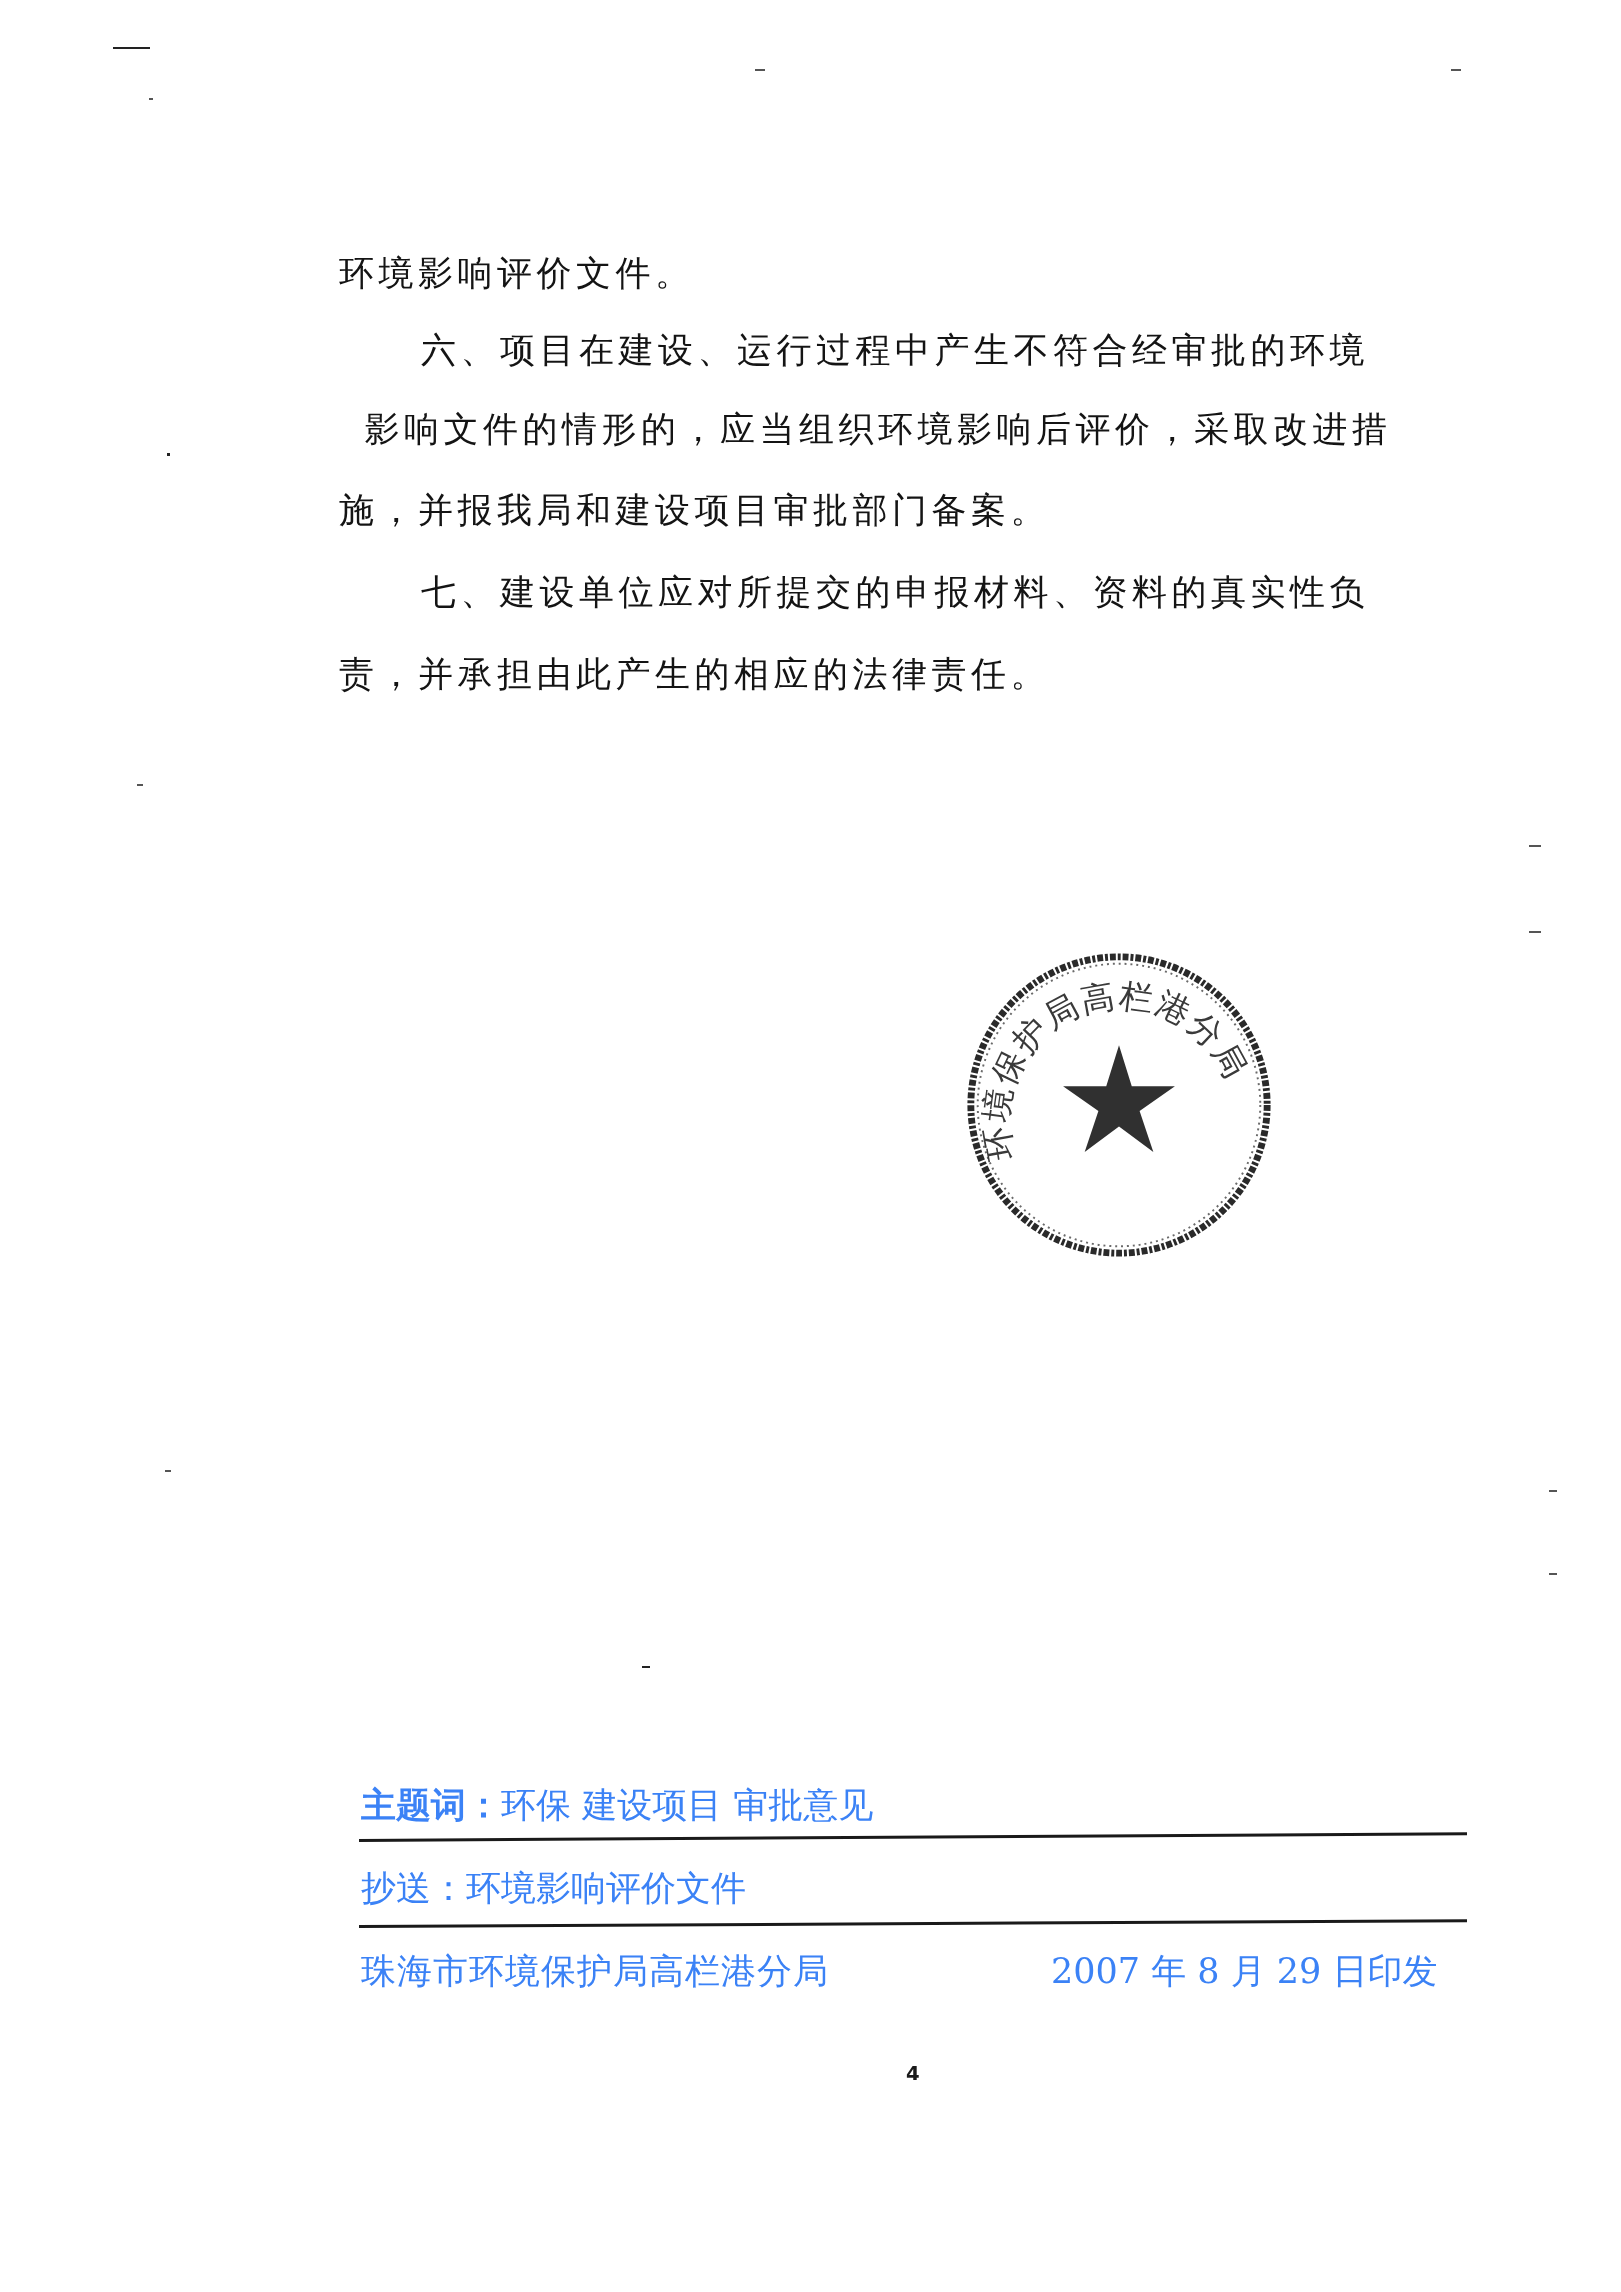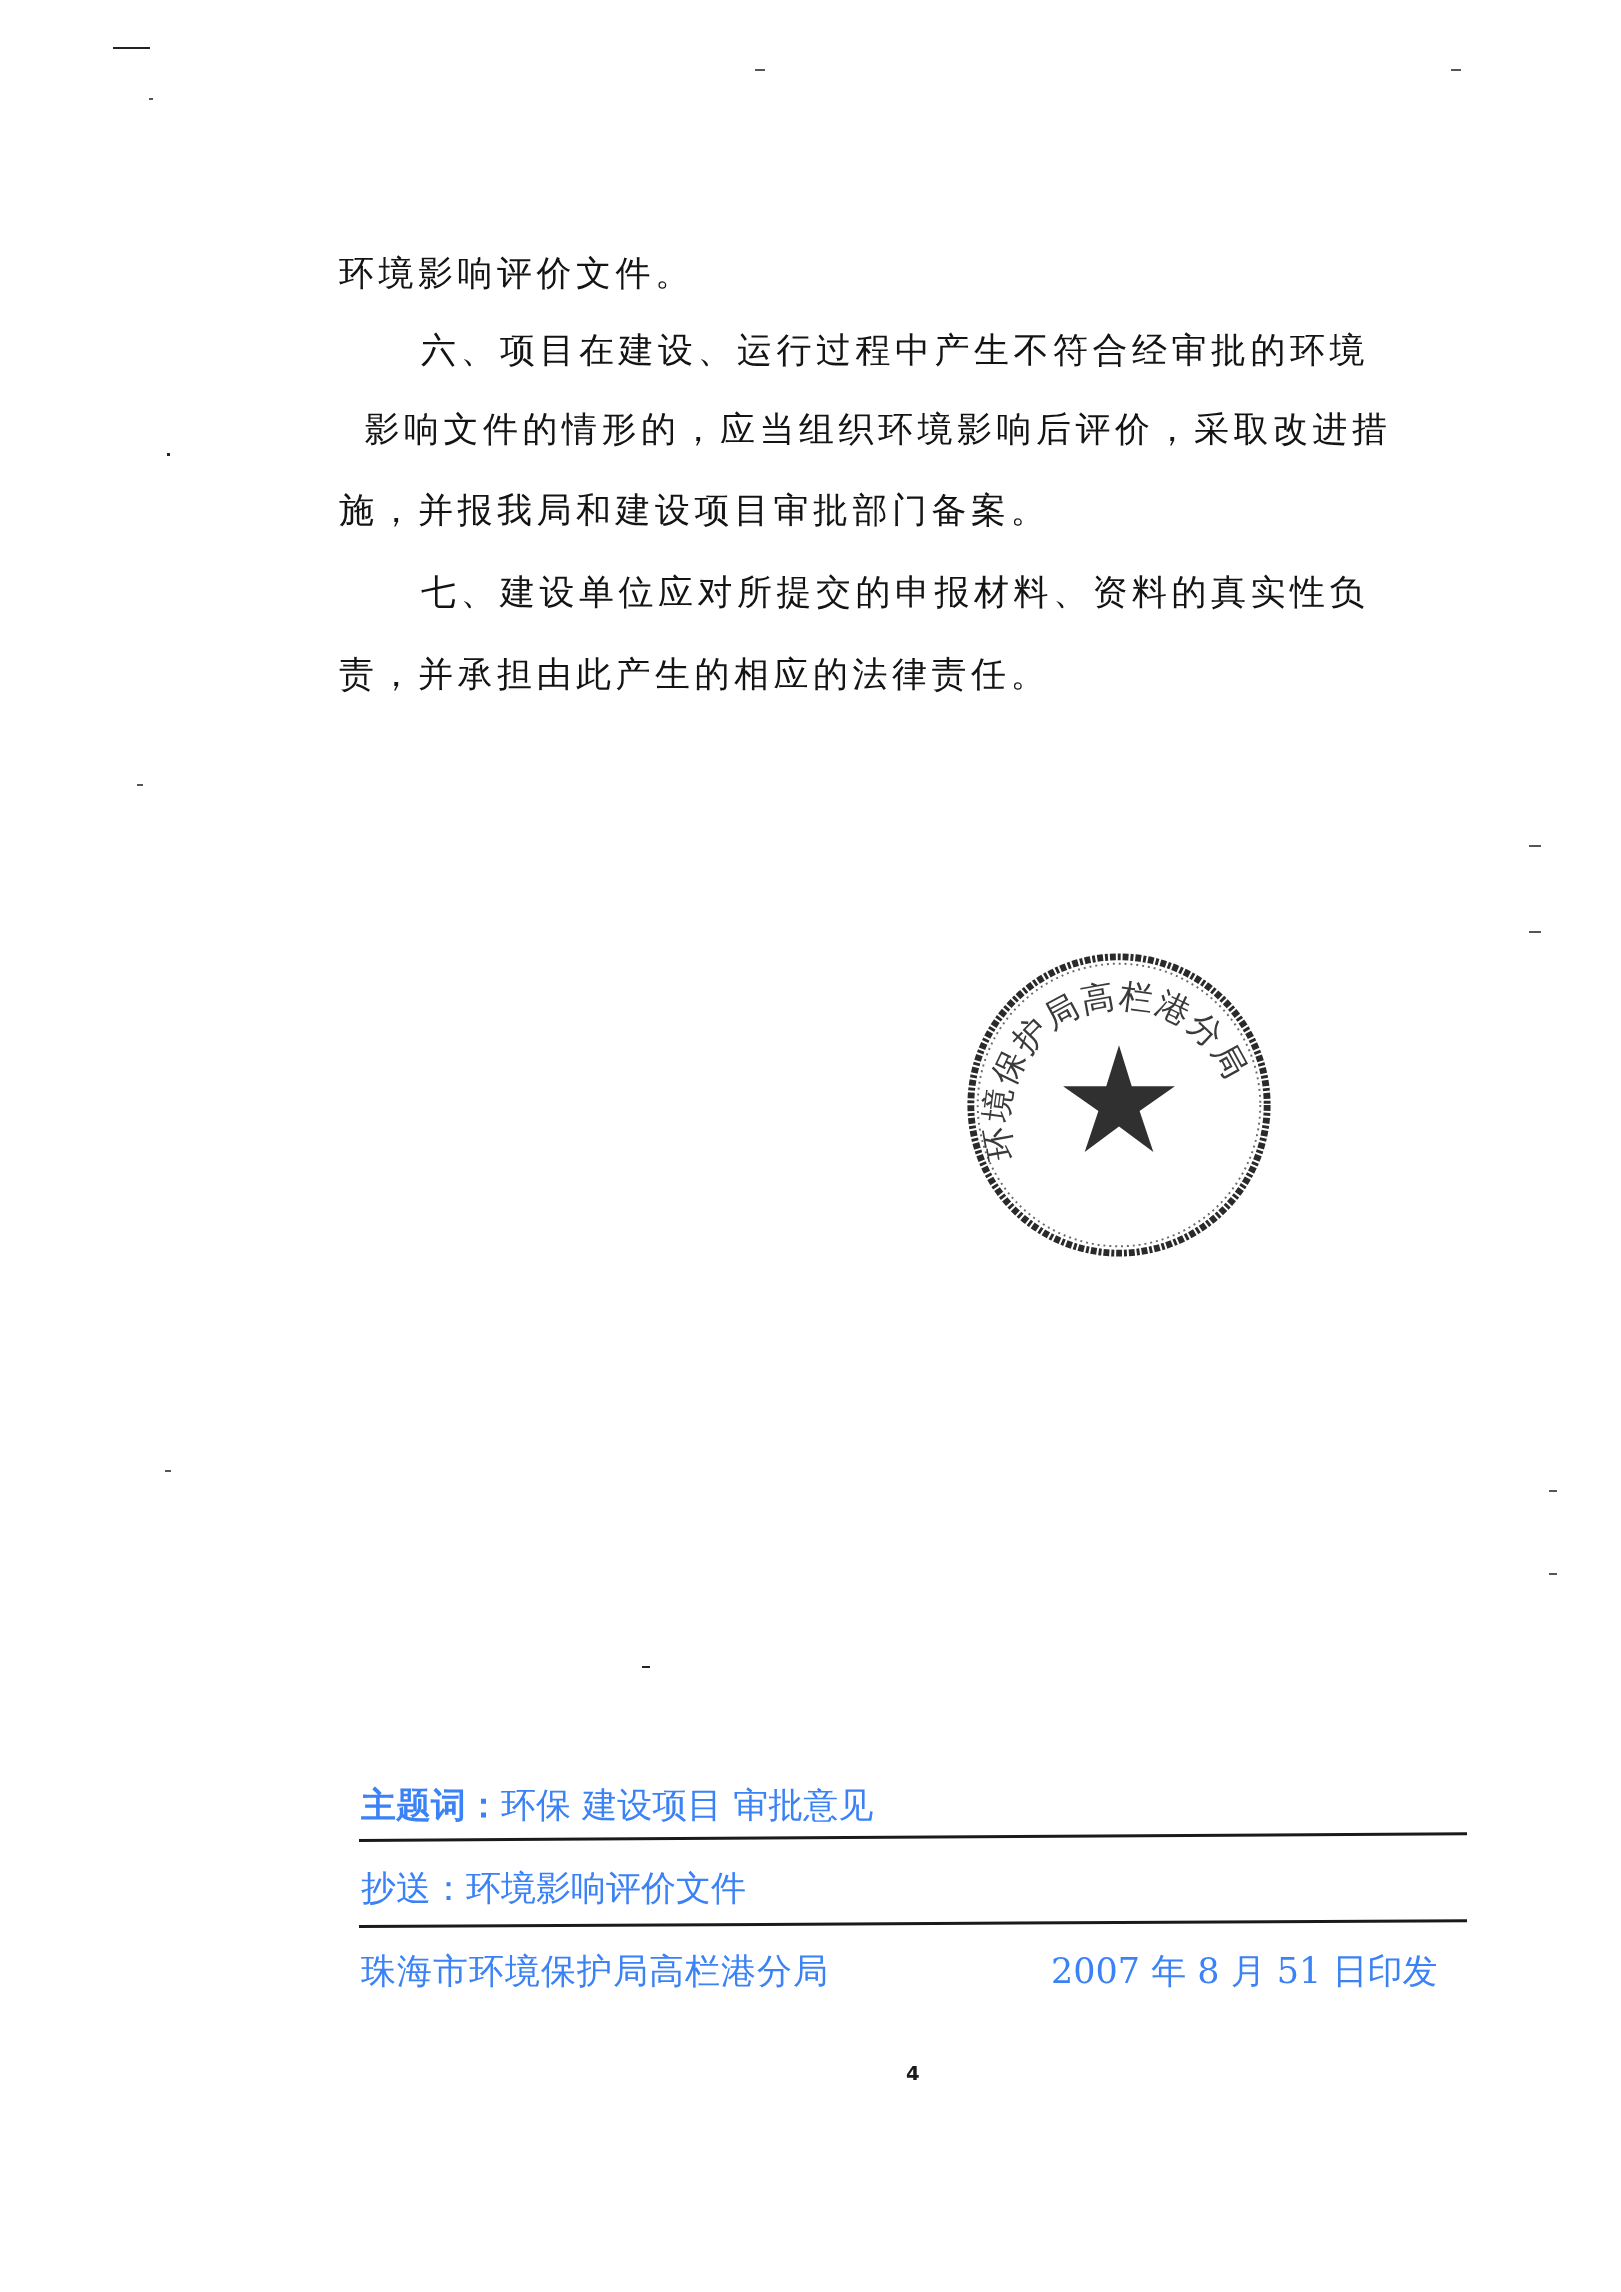--- a/index.html
+++ b/index.html
@@ -129,17 +129,17 @@
     <span class="keyword-label">主题词：</span><span>环保 建设项目 审批意见</span>
   </div>
   <div class="footer-rule" style="top:1839px;transform:rotate(-0.35deg);"></div>
 
   <div class="footer-text" style="left:361px;top:1867px;">
     <span>抄送：</span><span>环境影响评价文件</span>
   </div>
   <div class="footer-rule" style="top:1925px;transform:rotate(-0.3deg);"></div>
 
   <div class="footer-text" style="left:361px;top:1950px;letter-spacing:1px;">珠海市环境保护局高栏港分局</div>
-  <div class="footer-text" style="left:1051px;top:1950px;">2007 年 8 月 51 日印发</div>
+  <div class="footer-text" style="left:1051px;top:1950px;">2007 年 8 月 29 日印发</div>
 
   <div class="page-number">4</div>
 </div>
 
 
 </body></html>

